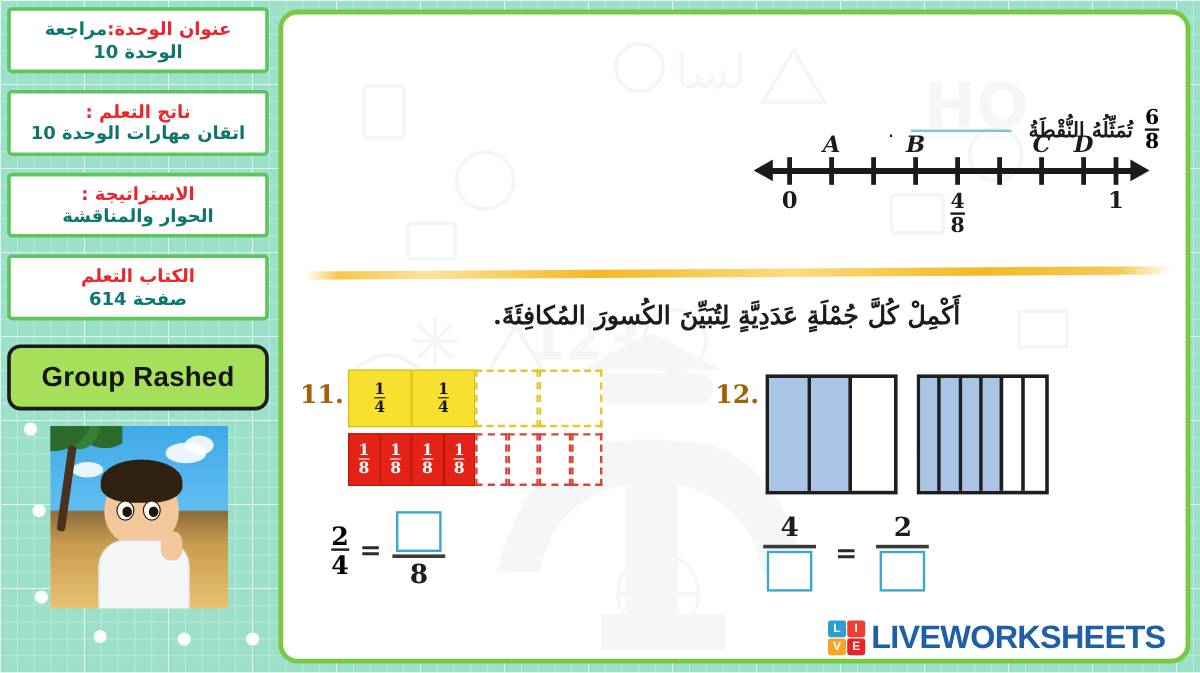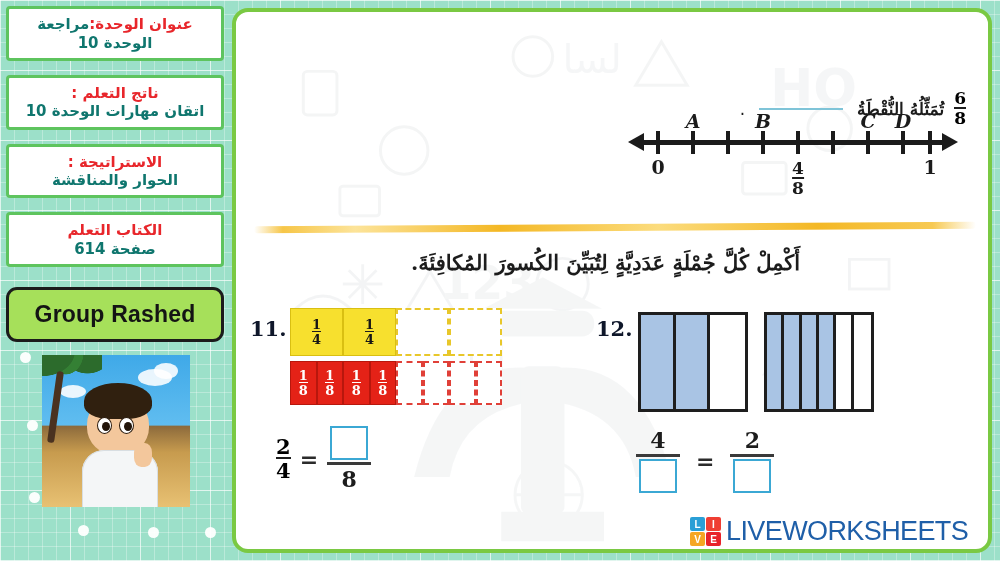--- a/index.html
+++ b/index.html
@@ -245,21 +245,21 @@
     position: absolute; left: 0; top: 238px; width: 100%;
     direction: rtl; text-align: center; padding-right: 13px;
     font-size: 21px; font-weight: bold; color: #1c1c1c;
     font-family: "DejaVu Serif", "Liberation Serif", serif;
   }
 
   
   #q11 { position: absolute; left: 14px; top: 296px; width: 300px; }
   #q11 .qn, #q12 .qn {
     position: absolute; left: 0; top: 8px;
-    font-size: 21px; font-weight: bold; color: #0f172a;
+    font-size: 21px; font-weight: bold; color: #a16207;
     font-family: "DejaVu Serif", "Liberation Serif", serif;
   }
   .bar-row { position: absolute; display: flex; }
   .cell {
     display: flex; align-items: center; justify-content: center;
     font-family: "DejaVu Serif", "Liberation Serif", serif;
     font-weight: bold;
   }
   .cell .frac .num { font-size: 13px; }
   .cell .frac .den { font-size: 13px; border-top-width: 1.5px; }
@@ -333,21 +333,21 @@
     display: flex; align-items: center; justify-content: center;
     font-size: 10px; font-weight: bold; color: #ffffff;
     font-family: "Liberation Sans", sans-serif;
     border-radius: 2px;
   }
   #lw-tiles .t0 { background: #2a9fd6; }
   #lw-tiles .t1 { background: #ef3e33; }
   #lw-tiles .t2 { background: #f5a623; }
   #lw-tiles .t3 { background: #e8232a; }
   #lw-text {
-    font-size: 27px; font-weight: normal; color: #1f5fa8;
+    font-size: 27px; font-weight: bold; color: #1f5fa8;
     font-family: "Liberation Sans", sans-serif;
     letter-spacing: -.6px;
   }
 </style>
 </head>
 <body>
 
 <div id="page">
 
   <div class="dot" style="left:20px;top:352px;"></div>

